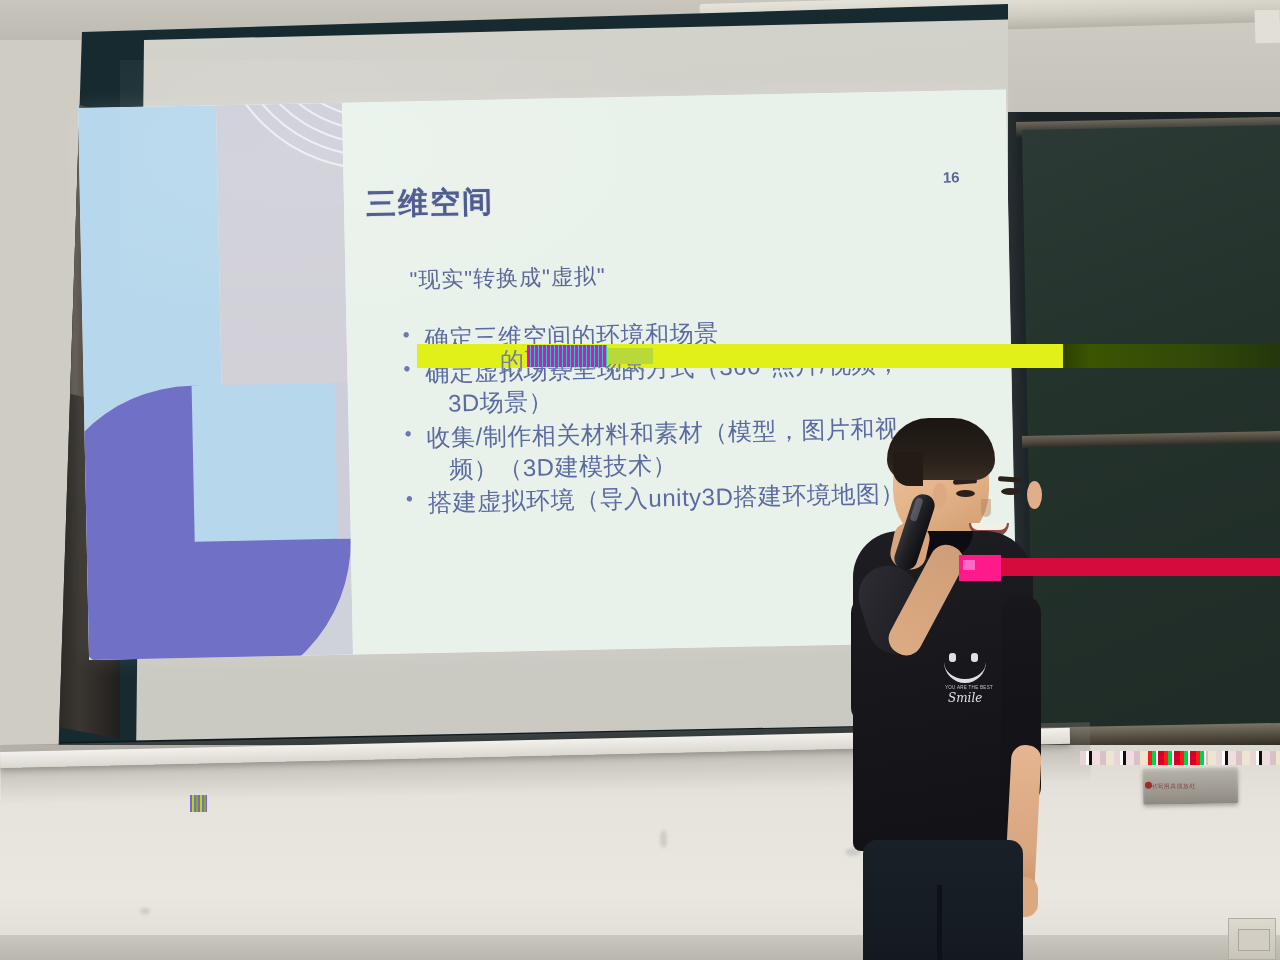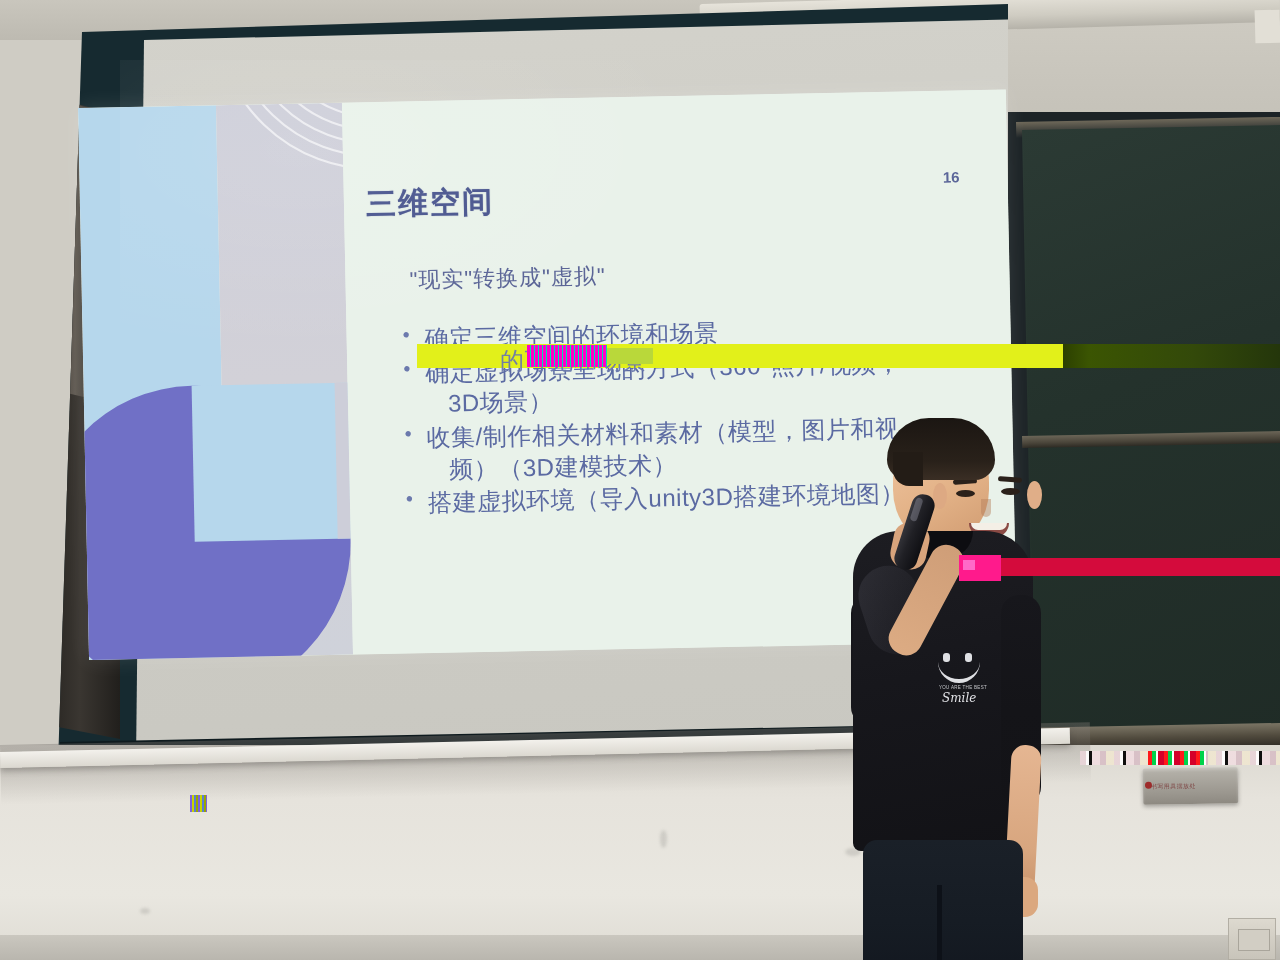--- a/index.html
+++ b/index.html
@@ -303,21 +303,21 @@
   .p-collar{
     position:absolute; left:62px; top:116px; width:66px; height:28px;
     background:#0d0d11; border-radius:0 0 34px 34px;
   }
   .p-shoulder-hl{
     position:absolute; left:18px; top:150px; width:60px; height:90px;
     background:linear-gradient(120deg,rgba(120,120,135,.20),rgba(0,0,0,0));
     border-radius:40px; transform:rotate(-18deg);
   }
   .p-smiley{
-    position:absolute; left:90px; top:238px; width:50px; height:52px;
+    position:absolute; left:96px; top:238px; width:50px; height:52px;
   }
   .p-smiley .eye{ position:absolute; width:7px; height:9px; background:#dfe0e4; border-radius:3px; top:0;}
   .p-smiley .eye.l{ left:8px; } .p-smiley .eye.r{ left:30px; }
   .p-smiley .smile{
     position:absolute; left:3px; top:4px; width:42px; height:26px;
     border-bottom:4px solid #dfe0e4; border-radius:0 0 26px 26px;
   }
   .p-smiley .tag{
     position:absolute; left:4px; top:32px; font-size:4.5px; color:#c6c7cb;
     letter-spacing:.3px; white-space:nowrap;

